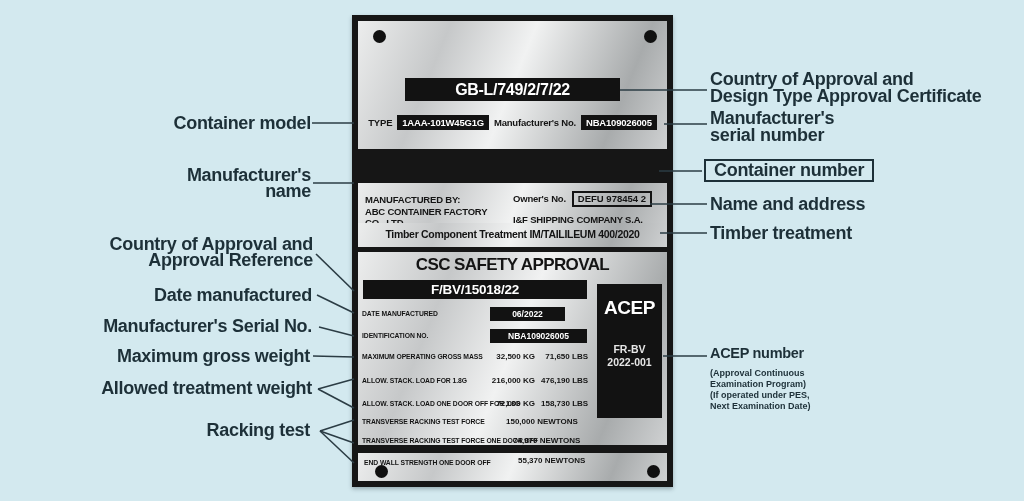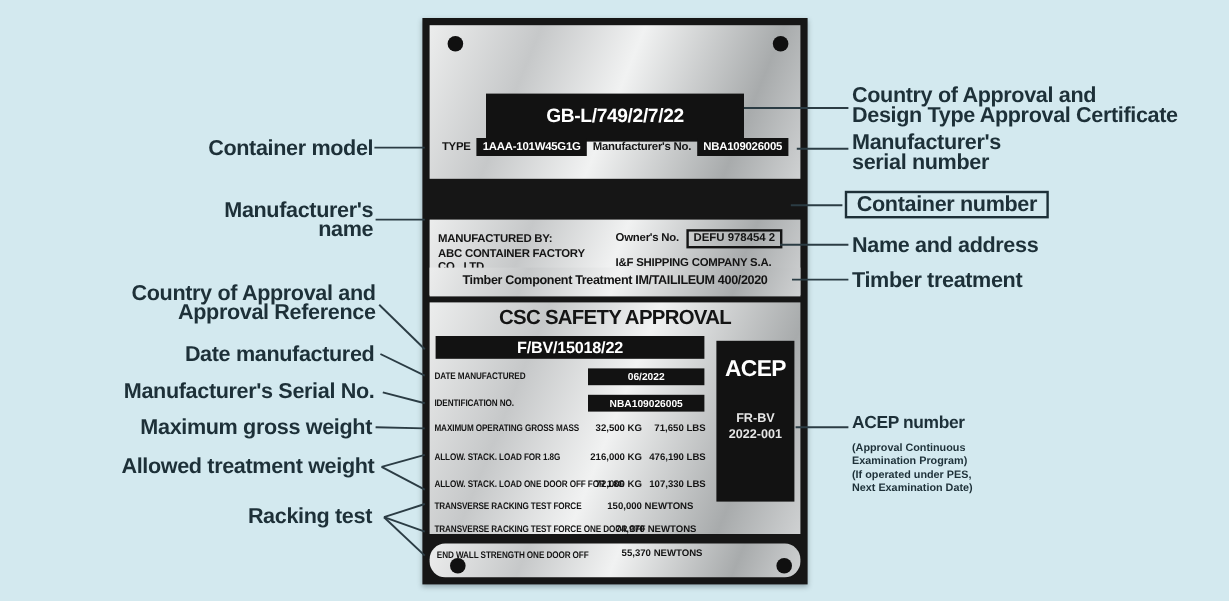--- a/index.html
+++ b/index.html
@@ -108,21 +108,21 @@
   svg.lines { position:absolute; left:0; top:0; pointer-events:none; }
 </style>
 </head>
 <body>
 
 <div class="plate">
 
   <div class="section" style="top:6px;height:128px;">
     <span class="rivet" style="left:15px;top:9px;"></span>
     <span class="rivet" style="right:10px;top:9px;"></span>
-    <div class="black-box" style="left:47px;top:57px;width:215px;height:40px;font-size:16px;letter-spacing:-0.3px;">GB-L/749/2/7/22</div>
+    <div class="black-box" style="left:47px;top:57px;width:215px;height:23px;font-size:16px;letter-spacing:-0.3px;">GB-L/749/2/7/22</div>
     <div class="type-row">
       <span>TYPE</span>
       <span class="chip">1AAA-101W45G1G</span>
       <span>Manufacturer's No.</span>
       <span class="chip">NBA109026005</span>
     </div>
   </div>
 
   <div class="section" style="top:140px;height:63px;margin-top:28px;">
     <div style="position:absolute;left:7px;top:11px;">
@@ -148,52 +148,52 @@
 
     <div class="acep-box">
       <div class="acep-title">ACEP</div>
       <div class="acep-num">
         <div>FR-BV</div>
         <div>2022-001</div>
       </div>
     </div>
 
     <span class="row-label" style="top:57px;">DATE MANUFACTURED</span>
-    <div class="black-box" style="left:132px;top:55px;width:97px;height:14px;font-size:8.5px;">06/2022</div>
+    <div class="black-box" style="left:132px;top:55px;width:75px;height:14px;font-size:8.5px;">06/2022</div>
 
     <span class="row-label" style="top:79px;">IDENTIFICATION NO.</span>
     <div class="black-box" style="left:132px;top:77px;width:97px;height:14px;font-size:8.5px;">NBA109026005</div>
 
     <div>
       <span class="row-label" style="top:100px;">MAXIMUM OPERATING GROSS MASS</span>
       <span class="row-val kg-col" style="top:100px;">32,500 KG</span>
       <span class="row-val lbs-col" style="top:100px;">71,650 LBS</span>
     </div>
     <div>
       <span class="row-label" style="top:124px;">ALLOW. STACK. LOAD FOR 1.8G</span>
       <span class="row-val kg-col" style="top:124px;">216,000 KG</span>
       <span class="row-val lbs-col" style="top:124px;">476,190 LBS</span>
     </div>
     <div>
       <span class="row-label" style="top:147px;">ALLOW. STACK. LOAD ONE DOOR OFF FOR 1.8G</span>
       <span class="row-val kg-col" style="top:147px;">72,000 KG</span>
-      <span class="row-val lbs-col" style="top:147px;">107,330 LBS</span>
+      <span class="row-val lbs-col" style="top:147px;">158,730 LBS</span>
     </div>
 
     <div>
       <span class="row-label" style="top:165px;">TRANSVERSE RACKING TEST FORCE</span>
       <span class="row-val" style="left:148px;top:165px;">150,000 NEWTONS</span>
     </div>
     <div>
       <span class="row-label" style="top:184px;">TRANSVERSE RACKING TEST FORCE ONE DOOR OFF</span>
       <span class="row-val" style="left:155px;top:184px;">74,970 NEWTONS</span>
     </div>
   </div>
 
-  <div class="section" style="top:438px;height:28px;border-radius:13px;">
+  <div class="section" style="top:438px;height:28px;">
     <span class="row-label" style="left:6px;top:5px;">END WALL STRENGTH ONE DOOR OFF</span>
     <span class="row-val" style="left:160px;top:3px;">55,370 NEWTONS</span>
     <span class="rivet" style="left:17px;top:12px;"></span>
     <span class="rivet" style="right:7px;top:12px;"></span>
   </div>
 </div>
 
 <svg class="lines" width="1024" height="501">
   <g stroke="#2b3c44" stroke-width="1.6" fill="none">
     <line x1="312" y1="123" x2="354" y2="123"></line>

